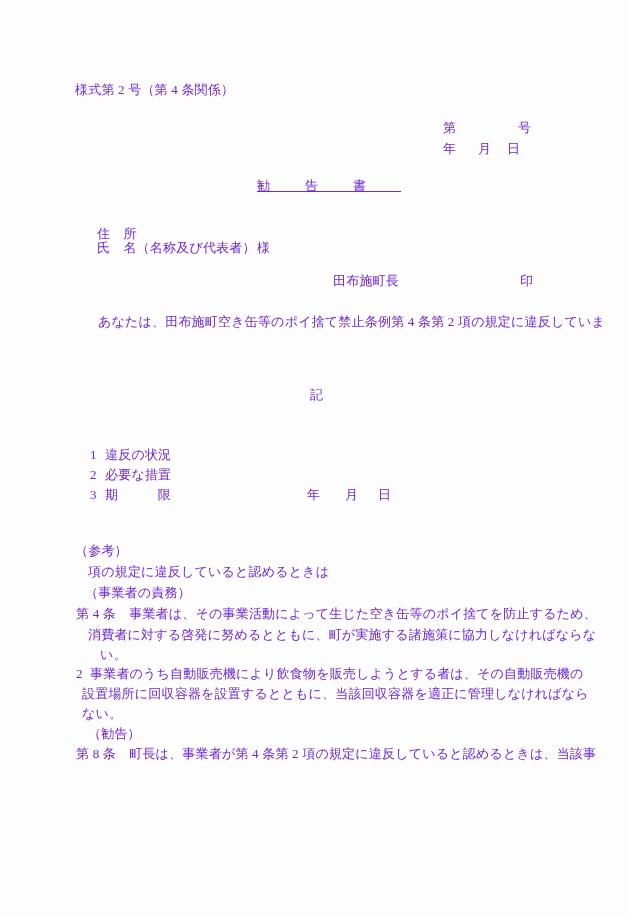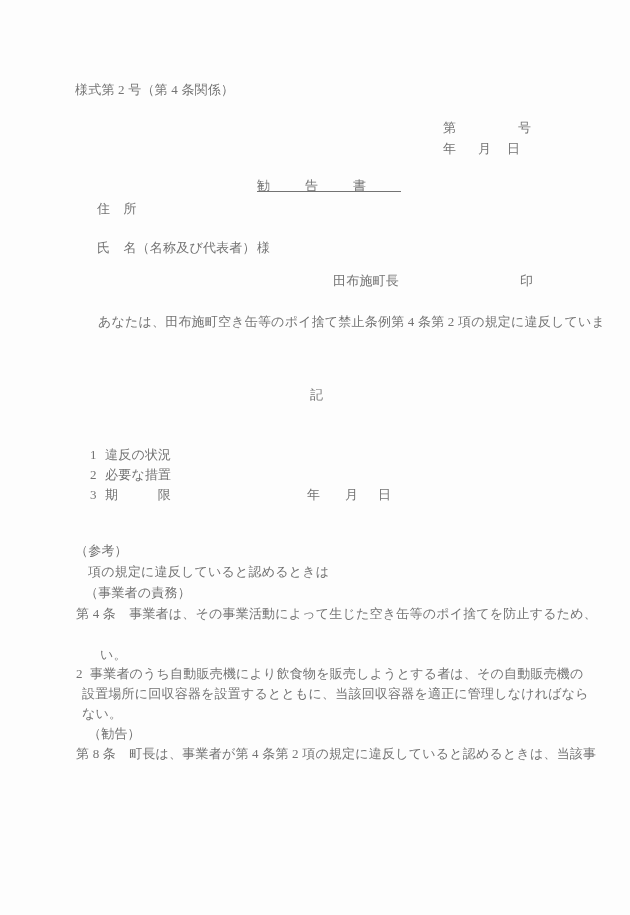--- a/index.html
+++ b/index.html
@@ -6,21 +6,21 @@
     margin: 0;
     padding: 0;
     background: #fdfdfd;
   }
   .page {
     position: relative;
     width: 630px;
     height: 915px;
     background: #fdfdfd;
     font-family: "Liberation Serif", "DejaVu Serif", serif;
-    color: #737373;
+    color: #6d28d9;
     overflow: hidden;
   }
   .ln {
     position: absolute;
     font-size: 13px;
     line-height: 1;
     white-space: pre;
     letter-spacing: 0.2px;
   }
   .title-spaced {
@@ -37,21 +37,21 @@
 
   <span class="ln" style="top:121px;left:443px">第</span>
   <span class="ln" style="top:121px;left:518px">号</span>
 
   <span class="ln" style="top:142px;left:443px">年</span>
   <span class="ln" style="top:142px;left:478px">月</span>
   <span class="ln" style="top:142px;left:507px">日</span>
 
   <div class="ln title-spaced" style="top:179px;left:257px">勧告書</div>
 
-  <div class="ln" style="top:202px;left:97px">住　所</div>
+  <div class="ln" style="top:227px;left:97px">住　所</div>
   <span class="ln" style="top:241px;left:97px">氏　名（名称及び代表者）</span>
   <span class="ln" style="top:241px;left:257px">様</span>
 
   <span class="ln" style="top:274px;left:333px">田布施町長</span>
   <span class="ln" style="top:274px;left:520px">印</span>
 
   <div class="ln" style="top:315px;left:98px">あなたは、田布施町空き缶等のポイ捨て禁止条例第 4 条第 2 項の規定に違反していま</div>
 
   <div class="ln" style="top:388px;left:310px">記</div>
 
@@ -65,20 +65,21 @@
   <span class="ln" style="top:488px;left:105px">期　　　限</span>
   <span class="ln" style="top:488px;left:307px">年</span>
   <span class="ln" style="top:488px;left:345px">月</span>
   <span class="ln" style="top:488px;left:378px">日</span>
 
   <div class="ln" style="top:544px;left:75px">（参考）</div>
   <div class="ln" style="top:565px;left:88px">項の規定に違反していると認めるときは</div>
   <div class="ln" style="top:586px;left:85px">（事業者の責務）</div>
 
   <div class="ln" style="top:607px;left:76px">第 4 条　事業者は、その事業活動によって生じた空き缶等のポイ捨てを防止するため、</div>
+  <div class="ln" style="top:628px;left:88px">消費者に対する啓発に努めるとともに、町が実施する諸施策に協力しなければならな</div>
   <div class="ln" style="top:648px;left:100px">い。</div>
 
   <span class="ln" style="top:667px;left:76px">2</span>
   <span class="ln" style="top:667px;left:90px">事業者のうち自動販売機により飲食物を販売しようとする者は、その自動販売機の</span>
   <div class="ln" style="top:687px;left:82px">設置場所に回収容器を設置するとともに、当該回収容器を適正に管理しなければなら</div>
   <div class="ln" style="top:707px;left:82px">ない。</div>
 
   <div class="ln" style="top:727px;left:88px">（勧告）</div>
 
   <div class="ln" style="top:747px;left:76px">第 8 条　町長は、事業者が第 4 条第 2 項の規定に違反していると認めるときは、当該事</div>

